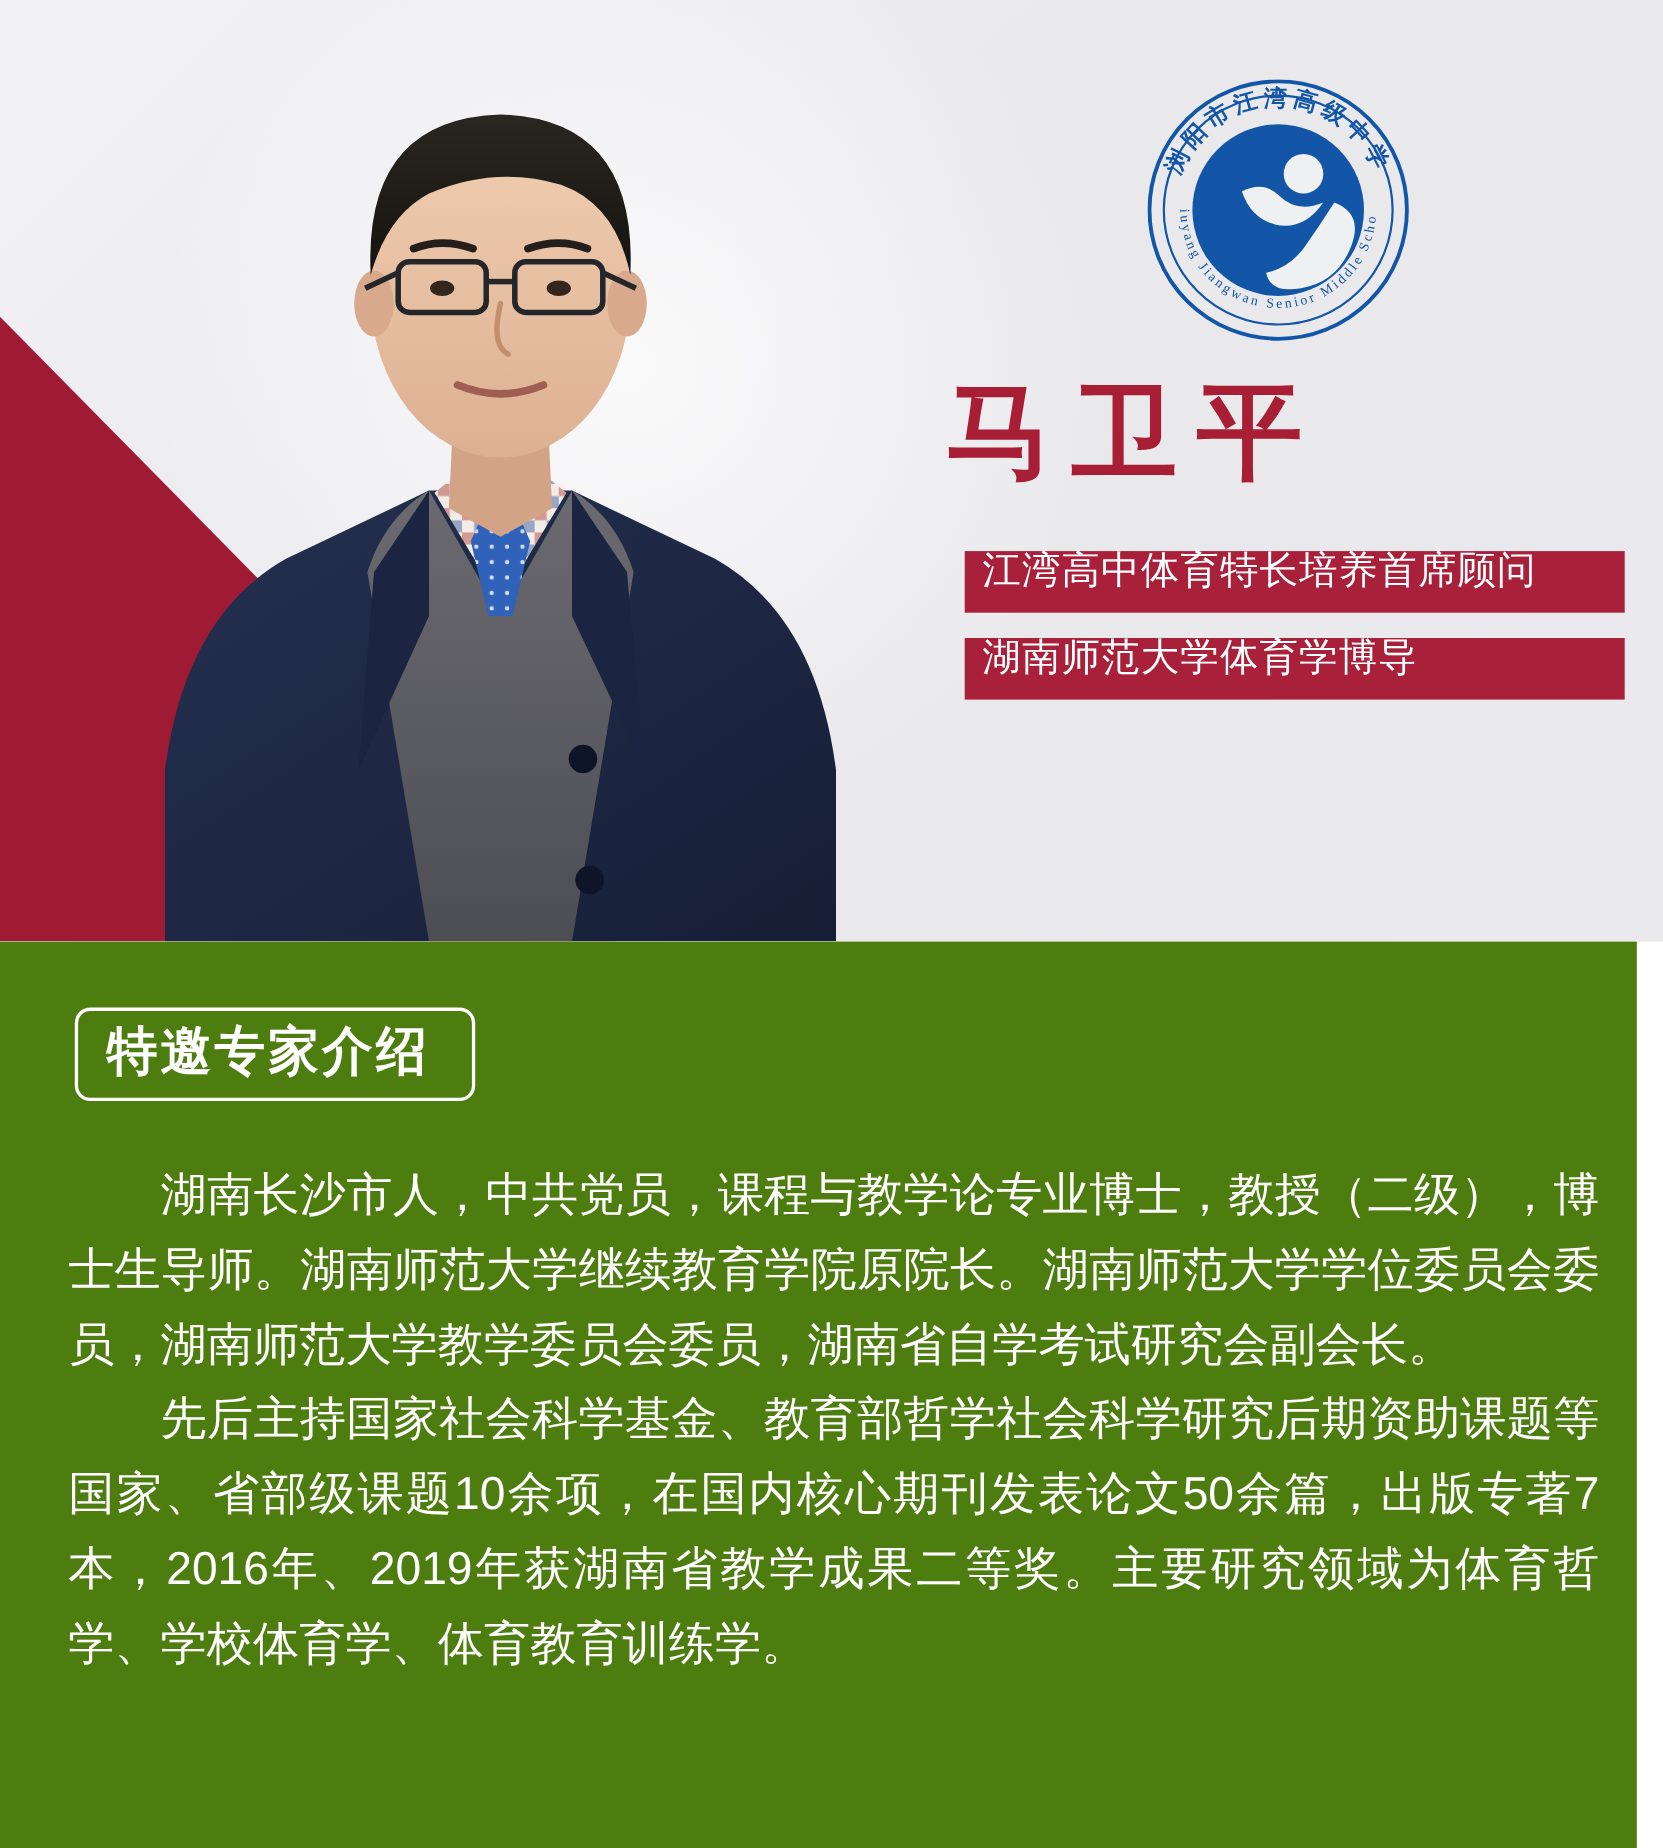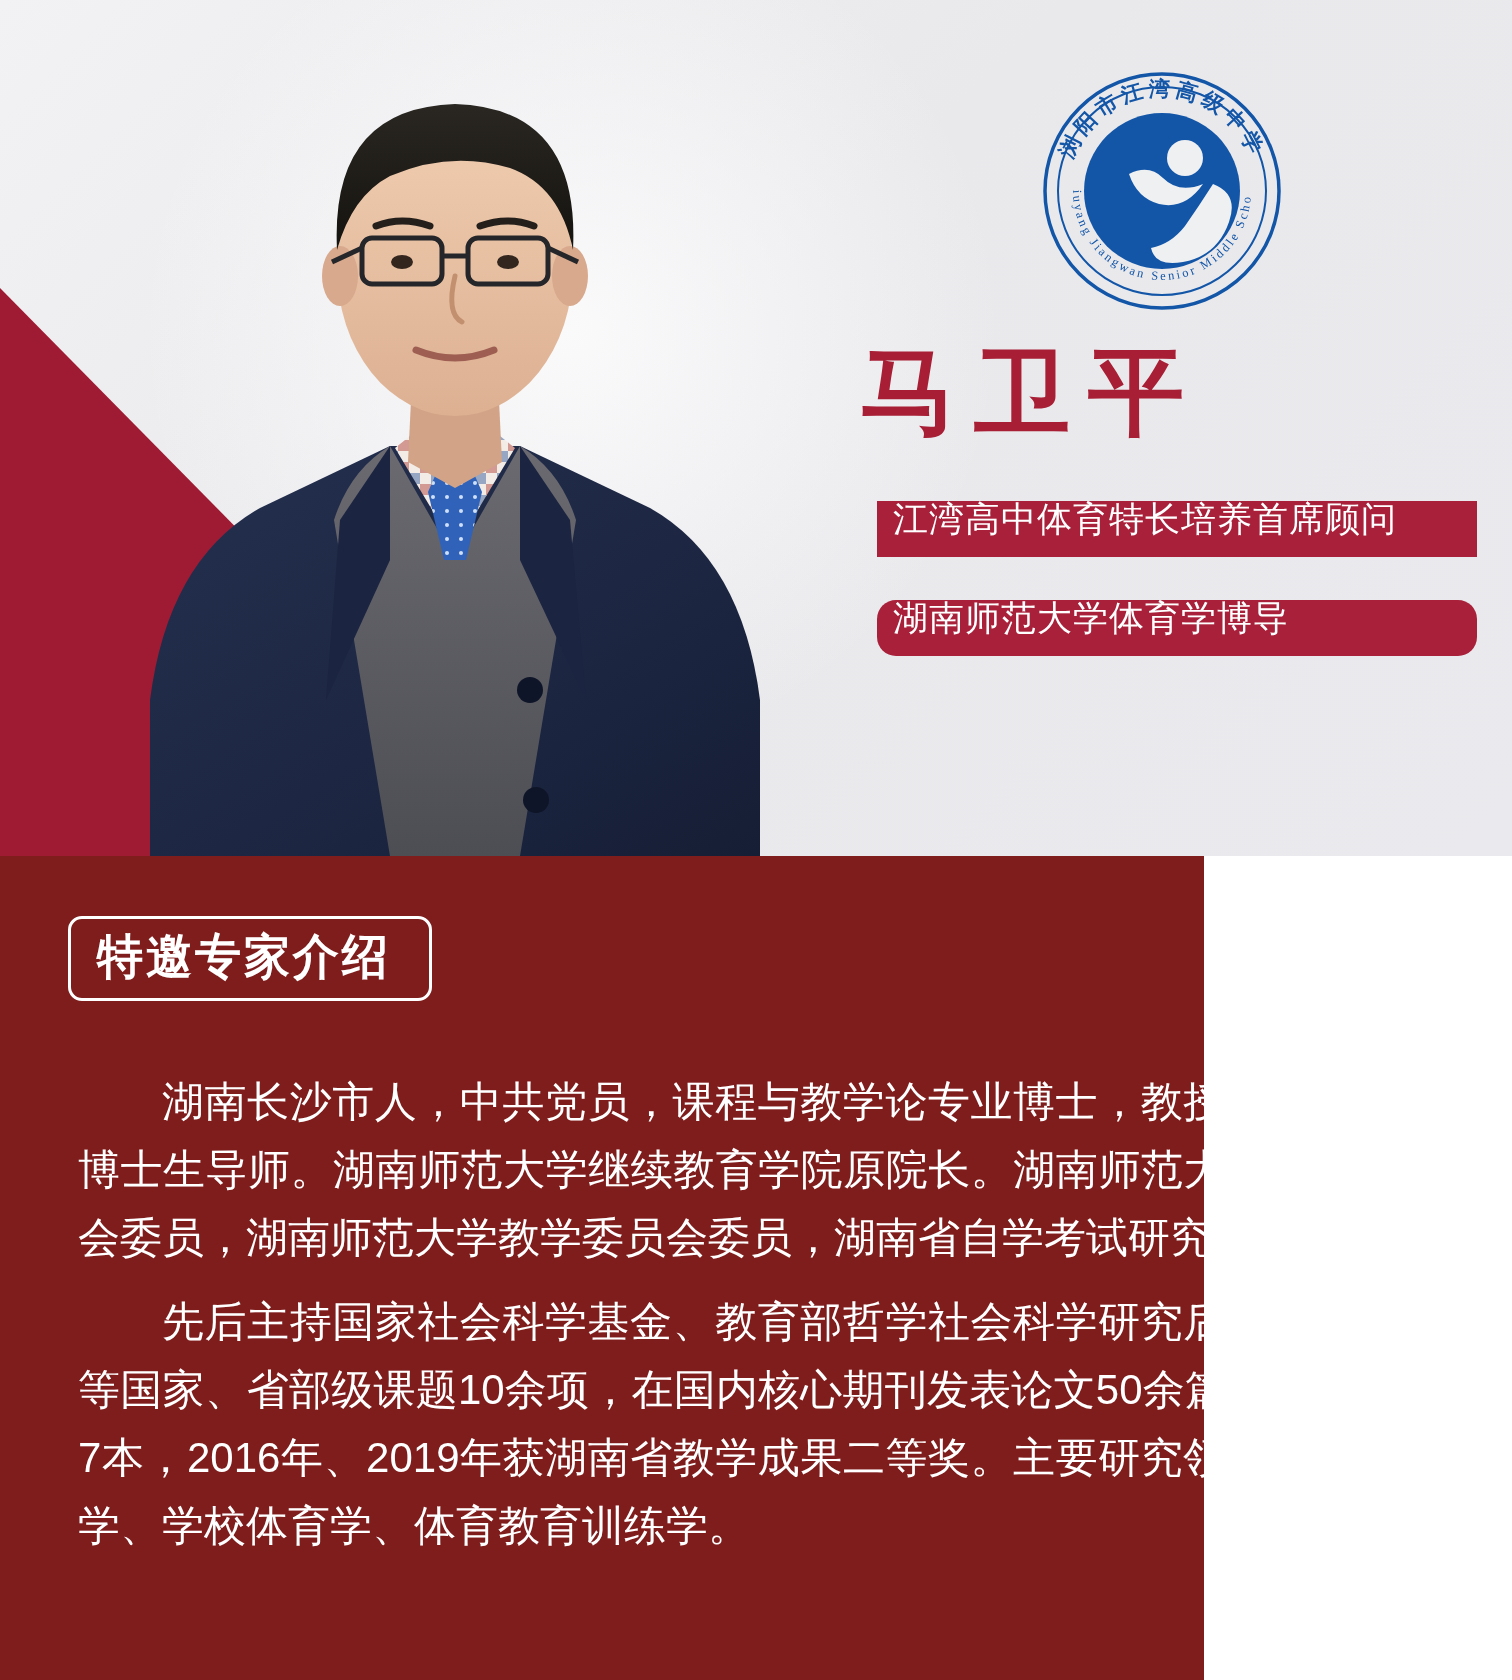--- a/index.html
+++ b/index.html
@@ -74,27 +74,27 @@
   }
   .title-bar span {
     color:#ffffff;
     font-size:35px;
     font-weight:400;
     letter-spacing:1px;
     line-height:1;
     white-space:nowrap;
   }
   .title-bar.b1 { top:501px; }
-  .title-bar.b2 { top:600px;border-radius:19px; }
+  .title-bar.b2 { top:580px; }
 
   
   .panel {
     position:absolute; left:0; top:856px;
-    width:1204px; height:824px;
-    background:#7f1d1d;
+    width:1488px; height:824px;
+    background:#4d7c0f;
   }
   .heading-box {
     position:absolute; left:68px; top:60px;
     border:3px solid #ffffff;
     border-radius:14px;
     padding:10px 26px 14px 26px;
   }
   .heading-box span {
     display:block;
     color:#ffffff;
@@ -110,21 +110,21 @@
   .bio {
     position:absolute; left:62px; top:196px;
     width:1392px;
     color:#ffffff;
     font-size:42px;
     line-height:1.62;
     letter-spacing:0px;
     text-align:justify;
     font-family:"Liberation Sans", sans-serif;
   }
-  .bio p { text-indent:2em; margin:16px; }
+  .bio p { text-indent:2em; margin:0; }
 </style>
 </head>
 <body>
 
 <div class="poster">
 
   <div class="hero">
 
     <div class="hero-glow"></div>
 

